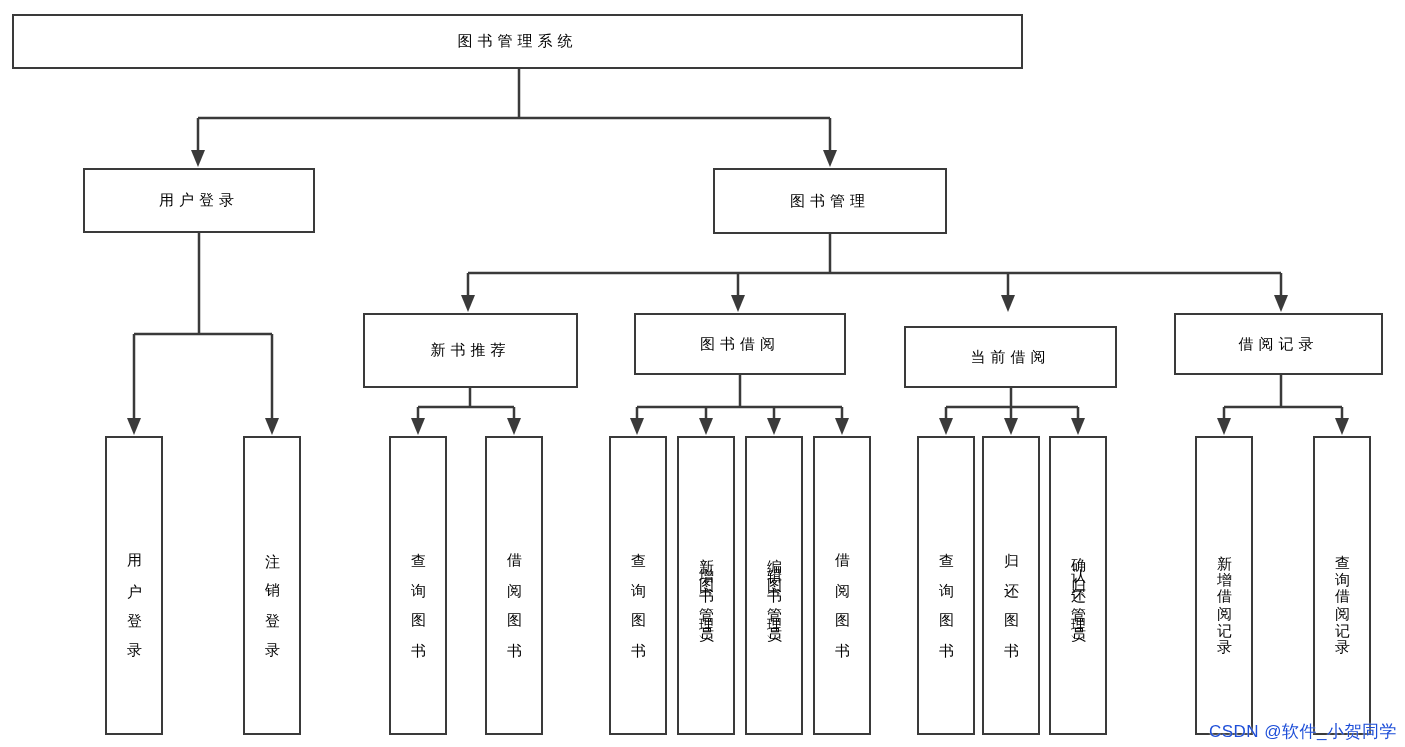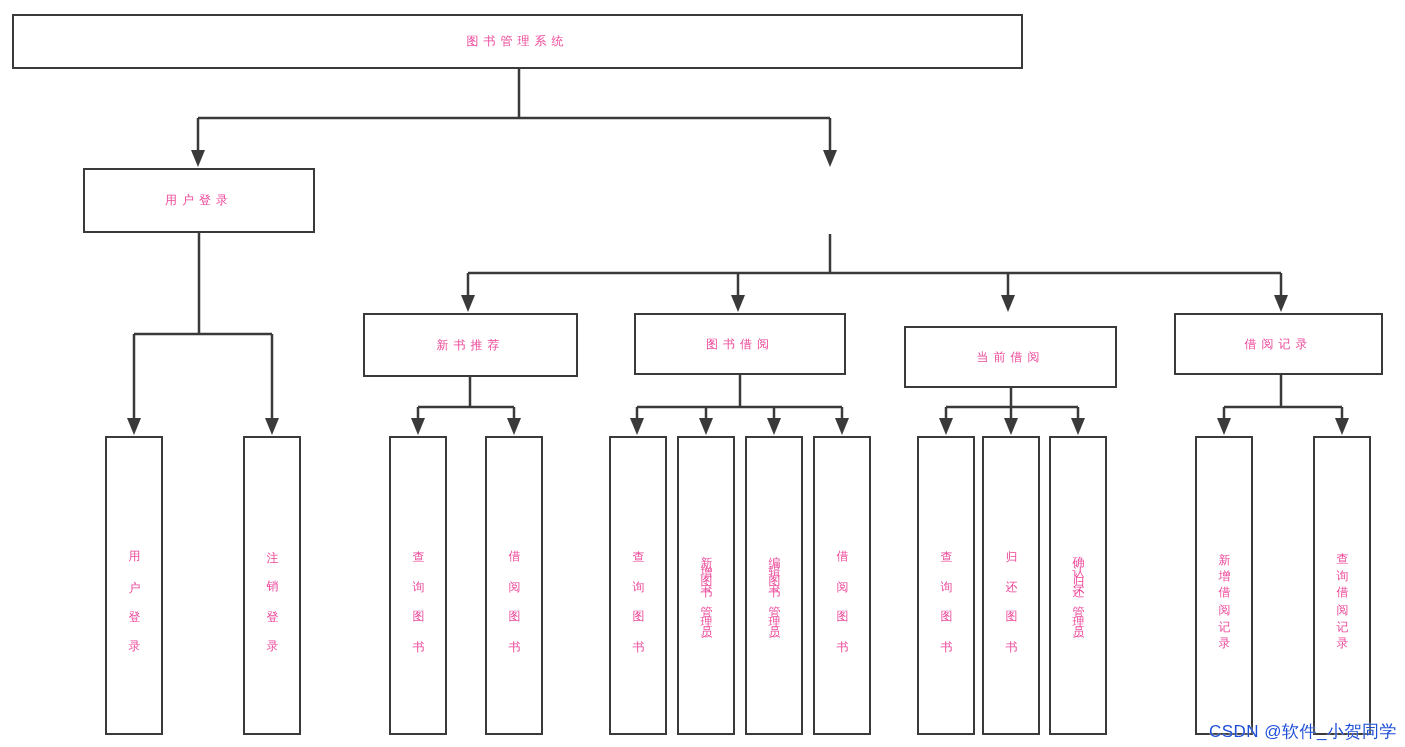--- a/index.html
+++ b/index.html
@@ -10,22 +10,22 @@
     font-family:"Liberation Sans","DejaVu Sans",sans-serif;
     overflow:hidden;
   }
   #wires{position:absolute;left:0;top:0;width:1405px;height:747px;}
   .node{
     position:absolute;
     box-sizing:border-box;
     background:#ffffff;
     border:2.5px solid #3a3a3a;
     display:flex;align-items:center;justify-content:center;
-    color:#ec4899;
-    font-size:12px;
+    color:#000000;
+    font-size:15px;
   }
   .hnode{letter-spacing:5px;}
   .vnode span{
     display:block;
     writing-mode:vertical-rl;
     text-orientation:mixed;
     white-space:nowrap;
   }
   .ls-wide  span{letter-spacing:30px;margin-bottom:-30px;}
   .ls-mid   span{letter-spacing:17px;margin-bottom:-17px;}
@@ -82,22 +82,23 @@
       <path d="M1004 418 L1018 418 L1011 435 Z"></path>
       <path d="M1071 418 L1085 418 L1078 435 Z"></path>
       <path d="M1217 418 L1231 418 L1224 435 Z"></path>
       <path d="M1335 418 L1349 418 L1342 435 Z"></path>
     </g>
   </svg>
 
   <div class="node hnode" style="left:12px;top:14px;width:1011px;height:55px;">图书管理系统</div>
 
   <div class="node hnode" style="left:83px;top:168px;width:232px;height:65px;">用户登录</div>
+  <div class="node hnode" style="left:713px;top:168px;width:234px;height:66px;">图书管理</div>
 
-  <div class="node hnode" style="left:363px;top:313px;width:215px;height:64px;">新书推荐</div>
+  <div class="node hnode" style="left:363px;top:313px;width:215px;height:75px;">新书推荐</div>
   <div class="node hnode" style="left:634px;top:313px;width:212px;height:62px;text-align:center;">图书借阅</div>
   <div class="node hnode" style="left:904px;top:313px;width:213px;height:62px;margin-top:13px;">当前借阅</div>
   <div class="node hnode" style="left:1174px;top:313px;width:209px;height:62px;">借阅记录</div>
 
   <div class="node vnode ls-wide" style="left:105px;top:436px;width:58px;height:299px;">
       <span>用户登录</span>
     </div>
   <div class="node vnode ls-wide" style="left:243px;top:436px;width:58px;height:299px;">
       <span>注销登录</span>
     </div>

